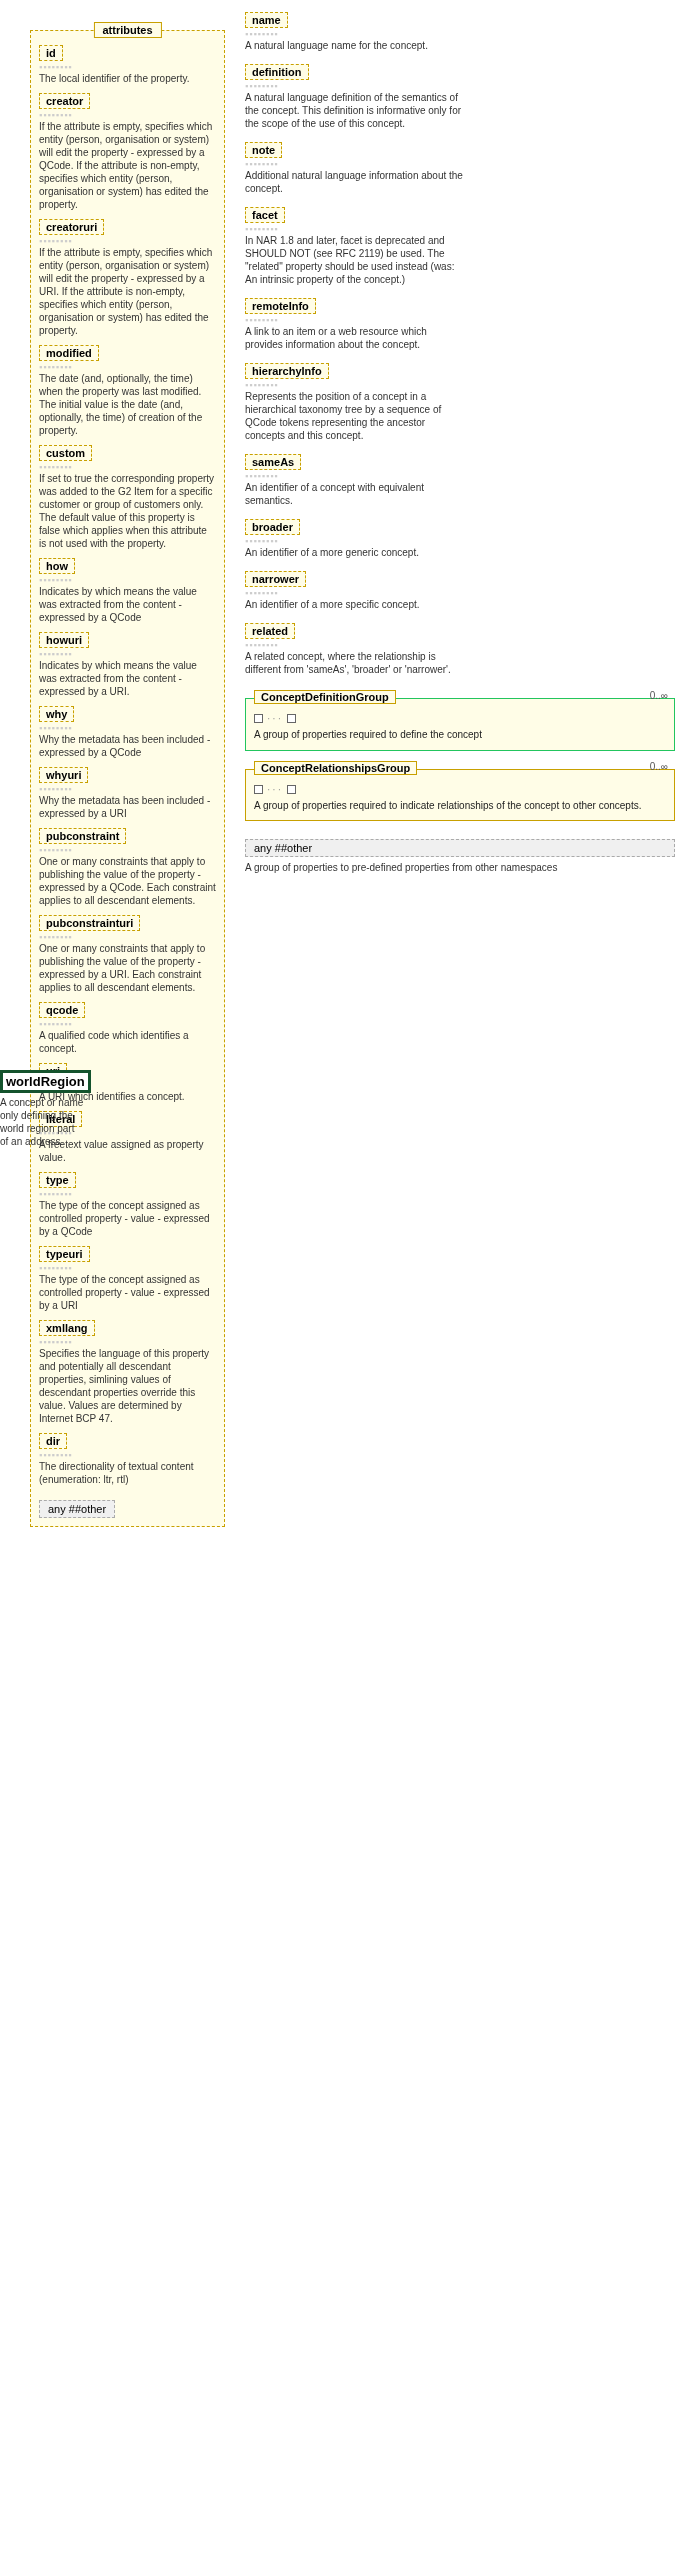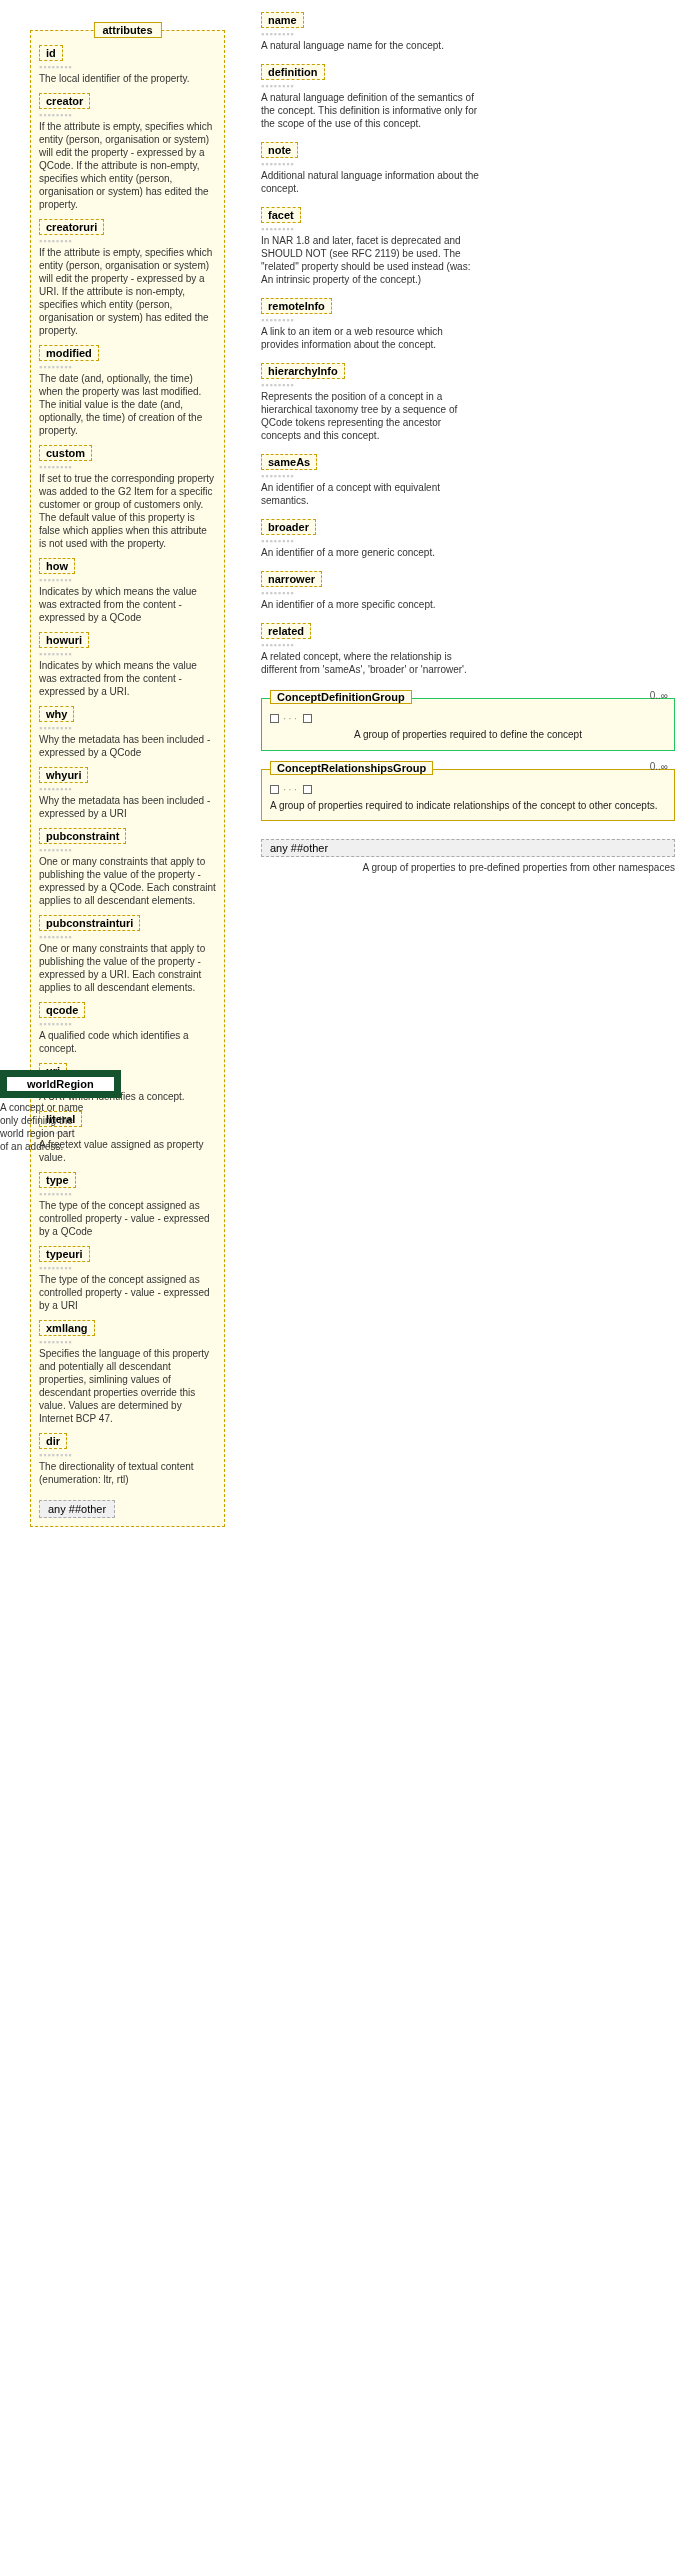--- a/index.html
+++ b/index.html
@@ -19,21 +19,21 @@
   </style>
 </head>
 <body>
 
 <div class="whole-page">
 
 
   <div style="display:flex; flex-direction:row; position:relative; width:665px; margin:0 auto;">
 
     <div style="position:absolute; left:-10px; top:1070px; width:85px; z-index:2;">
-      <div style="border:7px solid #14532d; background:#fff; padding:1px 20px; font-size:11px; font-weight:bold; display:inline-block; cursor:pointer;">worldRegion</div>
+      <div style="border:3px solid #14532d; background:#fff; padding:1px 3px; font-size:13px; font-weight:bold; display:inline-block; cursor:pointer;">worldRegion</div>
       <div style="font-size:10px; color:#333; margin-top:3px; line-height:1.3; max-width:85px;">A concept or name only defining the world region part of an address.</div>
     </div>
 
     <div style="width:195px; flex-shrink:0; margin-left:20px;">
 
       <div style="border:1px dashed #c8a000; background:#fffde7; padding:14px 8px 8px 8px; position:relative; margin-top:30px;">
         <div style="position:absolute; top:-9px; left:50%; transform:translateX(-50%); background:#fffde7; border:1px solid #c8a000; padding:1px 8px; font-size:11px; font-weight:bold; white-space:nowrap;">attributes</div>
 
         
         <div id="attr-items-container">
@@ -55,21 +55,21 @@
             <div style="margin-bottom: 8px;"><div style="border: 1px dashed rgb(200, 160, 0); padding: 1px 6px; font-weight: bold; font-size: 11px; display: inline-block; margin-bottom: 1px; background: rgb(255, 253, 231); cursor: pointer;">typeuri</div><span style="font-size: 9px; color: rgb(204, 204, 204); letter-spacing: 1px; display: block;">▪▪▪▪▪▪▪▪</span><div style="font-size: 10px; color: rgb(51, 51, 51); line-height: 1.3;">The type of the concept assigned as controlled property - value - expressed by a URI</div></div>
             <div style="margin-bottom: 8px;"><div style="border: 1px dashed rgb(200, 160, 0); padding: 1px 6px; font-weight: bold; font-size: 11px; display: inline-block; margin-bottom: 1px; background: rgb(255, 253, 231); cursor: pointer;">xmllang</div><span style="font-size: 9px; color: rgb(204, 204, 204); letter-spacing: 1px; display: block;">▪▪▪▪▪▪▪▪</span><div style="font-size: 10px; color: rgb(51, 51, 51); line-height: 1.3;">Specifies the language of this property and potentially all descendant properties, simlining values of descendant properties override this value. Values are determined by Internet BCP 47.</div></div>
             <div style="margin-bottom: 8px;"><div style="border: 1px dashed rgb(200, 160, 0); padding: 1px 6px; font-weight: bold; font-size: 11px; display: inline-block; margin-bottom: 1px; background: rgb(255, 253, 231); cursor: pointer;">dir</div><span style="font-size: 9px; color: rgb(204, 204, 204); letter-spacing: 1px; display: block;">▪▪▪▪▪▪▪▪</span><div style="font-size: 10px; color: rgb(51, 51, 51); line-height: 1.3;">The directionality of textual content (enumeration: ltr, rtl)</div></div>
           </div>
 
         
         <div style="border:1px dashed #aaa; background:#f0f0f0; padding:2px 8px; font-size:11px; display:inline-block; cursor:pointer; margin-top:6px;">any ##other</div>
       </div>
     </div>
 
-    <div style="flex:1; padding-left:12px; display:flex; flex-direction:column;margin-left:24px;">
+    <div style="flex:1; padding-left:20px; display:flex; flex-direction:column;">
 
       <div id="right-top-props-container" style="display:flex; flex-direction:column; gap:8px; margin-top:12px;">
           <div style="margin-bottom: 4px;"><div style="border: 1px dashed rgb(200, 160, 0); padding: 1px 6px; font-weight: bold; font-size: 11px; display: inline-block; margin-bottom: 1px; background: rgb(255, 253, 231); cursor: pointer;">name</div><span style="font-size: 9px; color: rgb(204, 204, 204); letter-spacing: 1px; display: block;">▪▪▪▪▪▪▪▪</span><div style="font-size: 10px; color: rgb(51, 51, 51); line-height: 1.3; max-width: 220px;">A natural language name for the concept.</div></div>
           <div style="margin-bottom: 4px;"><div style="border: 1px dashed rgb(200, 160, 0); padding: 1px 6px; font-weight: bold; font-size: 11px; display: inline-block; margin-bottom: 1px; background: rgb(255, 253, 231); cursor: pointer;">definition</div><span style="font-size: 9px; color: rgb(204, 204, 204); letter-spacing: 1px; display: block;">▪▪▪▪▪▪▪▪</span><div style="font-size: 10px; color: rgb(51, 51, 51); line-height: 1.3; max-width: 220px;">A natural language definition of the semantics of the concept. This definition is informative only for the scope of the use of this concept.</div></div>
           <div style="margin-bottom: 4px;"><div style="border: 1px dashed rgb(200, 160, 0); padding: 1px 6px; font-weight: bold; font-size: 11px; display: inline-block; margin-bottom: 1px; background: rgb(255, 253, 231); cursor: pointer;">note</div><span style="font-size: 9px; color: rgb(204, 204, 204); letter-spacing: 1px; display: block;">▪▪▪▪▪▪▪▪</span><div style="font-size: 10px; color: rgb(51, 51, 51); line-height: 1.3; max-width: 220px;">Additional natural language information about the concept.</div></div>
           <div style="margin-bottom: 4px;"><div style="border: 1px dashed rgb(200, 160, 0); padding: 1px 6px; font-weight: bold; font-size: 11px; display: inline-block; margin-bottom: 1px; background: rgb(255, 253, 231); cursor: pointer;">facet</div><span style="font-size: 9px; color: rgb(204, 204, 204); letter-spacing: 1px; display: block;">▪▪▪▪▪▪▪▪</span><div style="font-size: 10px; color: rgb(51, 51, 51); line-height: 1.3; max-width: 220px;">In NAR 1.8 and later, facet is deprecated and SHOULD NOT (see RFC 2119) be used. The "related" property should be used instead (was: An intrinsic property of the concept.)</div></div>
           <div style="margin-bottom: 4px;"><div style="border: 1px dashed rgb(200, 160, 0); padding: 1px 6px; font-weight: bold; font-size: 11px; display: inline-block; margin-bottom: 1px; background: rgb(255, 253, 231); cursor: pointer;">remoteInfo</div><span style="font-size: 9px; color: rgb(204, 204, 204); letter-spacing: 1px; display: block;">▪▪▪▪▪▪▪▪</span><div style="font-size: 10px; color: rgb(51, 51, 51); line-height: 1.3; max-width: 220px;">A link to an item or a web resource which provides information about the concept.</div></div>
           <div style="margin-bottom: 4px;"><div style="border: 1px dashed rgb(200, 160, 0); padding: 1px 6px; font-weight: bold; font-size: 11px; display: inline-block; margin-bottom: 1px; background: rgb(255, 253, 231); cursor: pointer;">hierarchyInfo</div><span style="font-size: 9px; color: rgb(204, 204, 204); letter-spacing: 1px; display: block;">▪▪▪▪▪▪▪▪</span><div style="font-size: 10px; color: rgb(51, 51, 51); line-height: 1.3; max-width: 220px;">Represents the position of a concept in a hierarchical taxonomy tree by a sequence of QCode tokens representing the ancestor concepts and this concept.</div></div>
           <div style="margin-bottom: 4px;"><div style="border: 1px dashed rgb(200, 160, 0); padding: 1px 6px; font-weight: bold; font-size: 11px; display: inline-block; margin-bottom: 1px; background: rgb(255, 253, 231); cursor: pointer;">sameAs</div><span style="font-size: 9px; color: rgb(204, 204, 204); letter-spacing: 1px; display: block;">▪▪▪▪▪▪▪▪</span><div style="font-size: 10px; color: rgb(51, 51, 51); line-height: 1.3; max-width: 220px;">An identifier of a concept with equivalent semantics.</div></div>
           <div style="margin-bottom: 4px;"><div style="border: 1px dashed rgb(200, 160, 0); padding: 1px 6px; font-weight: bold; font-size: 11px; display: inline-block; margin-bottom: 1px; background: rgb(255, 253, 231); cursor: pointer;">broader</div><span style="font-size: 9px; color: rgb(204, 204, 204); letter-spacing: 1px; display: block;">▪▪▪▪▪▪▪▪</span><div style="font-size: 10px; color: rgb(51, 51, 51); line-height: 1.3; max-width: 220px;">An identifier of a more generic concept.</div></div>
@@ -79,35 +79,35 @@
 
       <div style="border:1px solid #22c55e; background:#fffde7; padding:14px 8px 8px 8px; position:relative; margin-top:18px; margin-bottom:18px;">
         <div style="position:absolute; top:-9px; left:8px; background:#fffde7; border:1px solid #c8a000; padding:0 6px; font-size:11px; font-weight:bold;">ConceptDefinitionGroup</div>
         <div style="position:absolute; top:-9px; right:6px; font-size:10px; color:#555;">0..∞</div>
 
         <div style="display:flex; align-items:center; gap:4px; margin-bottom:4px;">
           <div style="width:9px; height:9px; border:1px solid #666; background:#fff; display:inline-block; flex-shrink:0;"></div>
           <div style="font-size:10px; color:#999; letter-spacing:2px;">···</div>
           <div style="width:9px; height:9px; border:1px solid #666; background:#fff; display:inline-block; flex-shrink:0;"></div>
         </div>
-        <div style="font-size:10px; color:#222; line-height:1.35;text-align:center;">A group of properties required to define the concept</div>
+        <div style="font-size:10px; color:#222; line-height:1.35;">A group of properties required to define the concept</div>
       </div>
 
       <div style="border:1px solid #c8a000; background:#fffde7; padding:14px 8px 8px 8px; position:relative; margin-bottom:18px;">
         <div style="position:absolute; top:-9px; left:8px; background:#fffde7; border:1px solid #c8a000; padding:0 6px; font-size:11px; font-weight:bold;">ConceptRelationshipsGroup</div>
         <div style="position:absolute; top:-9px; right:6px; font-size:10px; color:#555;">0..∞</div>
 
         <div style="display:flex; align-items:center; gap:4px; margin-bottom:4px;">
           <div style="width:9px; height:9px; border:1px solid #666; background:#fff; display:inline-block; flex-shrink:0;"></div>
           <div style="font-size:10px; color:#999; letter-spacing:2px;">···</div>
           <div style="width:9px; height:9px; border:1px solid #666; background:#fff; display:inline-block; flex-shrink:0;"></div>
         </div>
         <div style="font-size:10px; color:#222; line-height:1.35;">A group of properties required to indicate relationships of the concept to other concepts.</div>
       </div>
 
       <div style="display:flex; flex-direction:column; gap:4px;">
         <div style="border:1px dashed #aaa; background:#f0f0f0; padding:2px 8px; font-size:11px; display:inline-block; cursor:pointer;">any ##other</div>
-        <div style="font-size:10px; color:#333; line-height:1.3;text-align:right;">A group of properties to pre-defined properties from other namespaces</div>
+        <div style="font-size:10px; color:#333; line-height:1.3;">A group of properties to pre-defined properties from other namespaces</div>
       </div>
 
     </div>
   </div>
 </div>
 
 </body></html>

